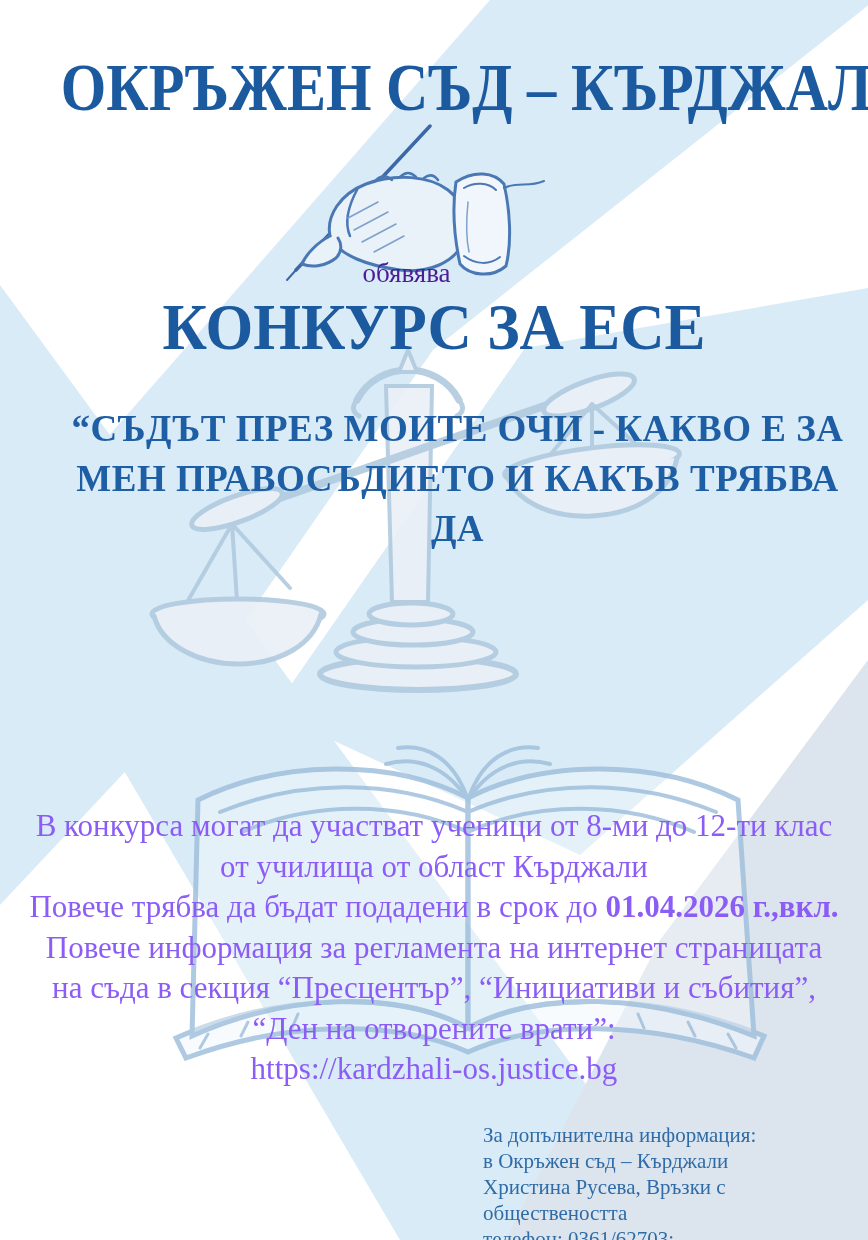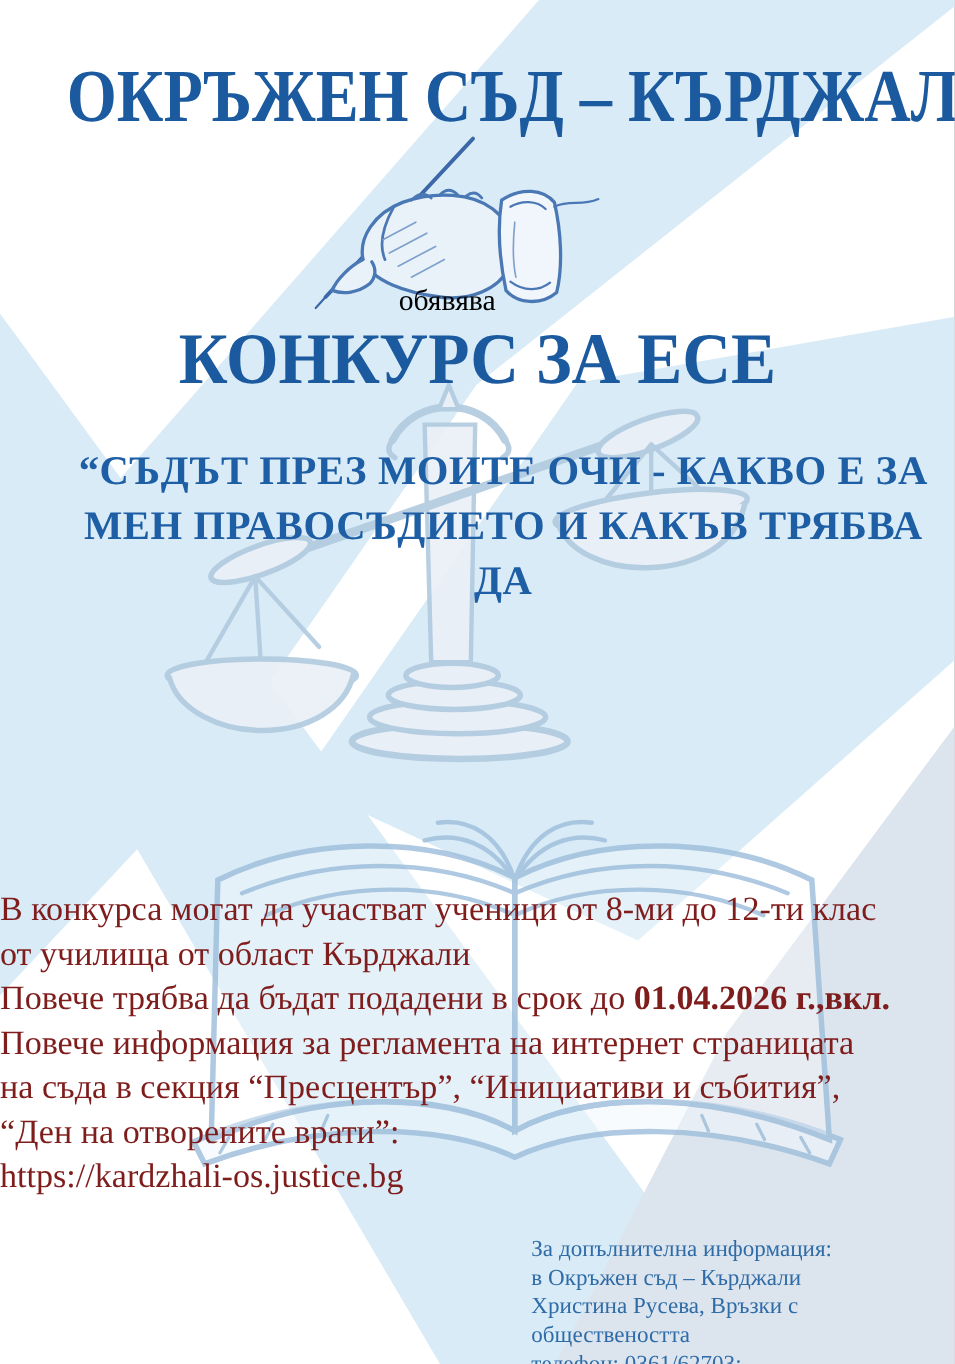--- a/index.html
+++ b/index.html
@@ -19,36 +19,36 @@
   .art-book{left:158px;top:738px;opacity:.88;}
   .art-hand{left:278px;top:118px;}
 
   .court-title{
     position:absolute;top:52px;left:0;right:0;text-align:center;
     font-size:68px;font-weight:bold;line-height:1.05;color:#1c5aa0;
     transform:scaleX(.86);transform-origin:center;white-space:nowrap;
   }
   .announce{
     position:absolute;top:258px;left:0;right:55px;text-align:center;
-    font-size:27px;color:#000000;
+    font-size:27px;color:#4c1d95;
   }
   .contest-title{
     position:absolute;top:294px;left:0;right:0;text-align:center;
     font-size:66px;font-weight:bold;line-height:1.0;color:#1c5aa0;
     transform:scaleX(.93);transform-origin:center;white-space:nowrap;
   }
   .theme{
     position:absolute;top:404px;left:0;right:0;text-align:center;
     font-size:37px;font-weight:bold;line-height:50px;color:#1e5ea5;
     letter-spacing:.5px;
     padding-left:47px;
   }
   .details{
-    position:absolute;top:806px;left:0;right:0;text-align:left;
-    font-size:31px;line-height:40.5px;color:#7f1d1d;
+    position:absolute;top:806px;left:0;right:0;text-align:center;
+    font-size:31px;line-height:40.5px;color:#8b5cf6;
   }
   .details .bold{font-weight:bold;}
   .contact{
     position:absolute;left:483px;top:1122px;text-align:left;
     font-size:21px;line-height:26px;color:#2f6ca7;
   }
 </style>
 </head>
 <body>
 

